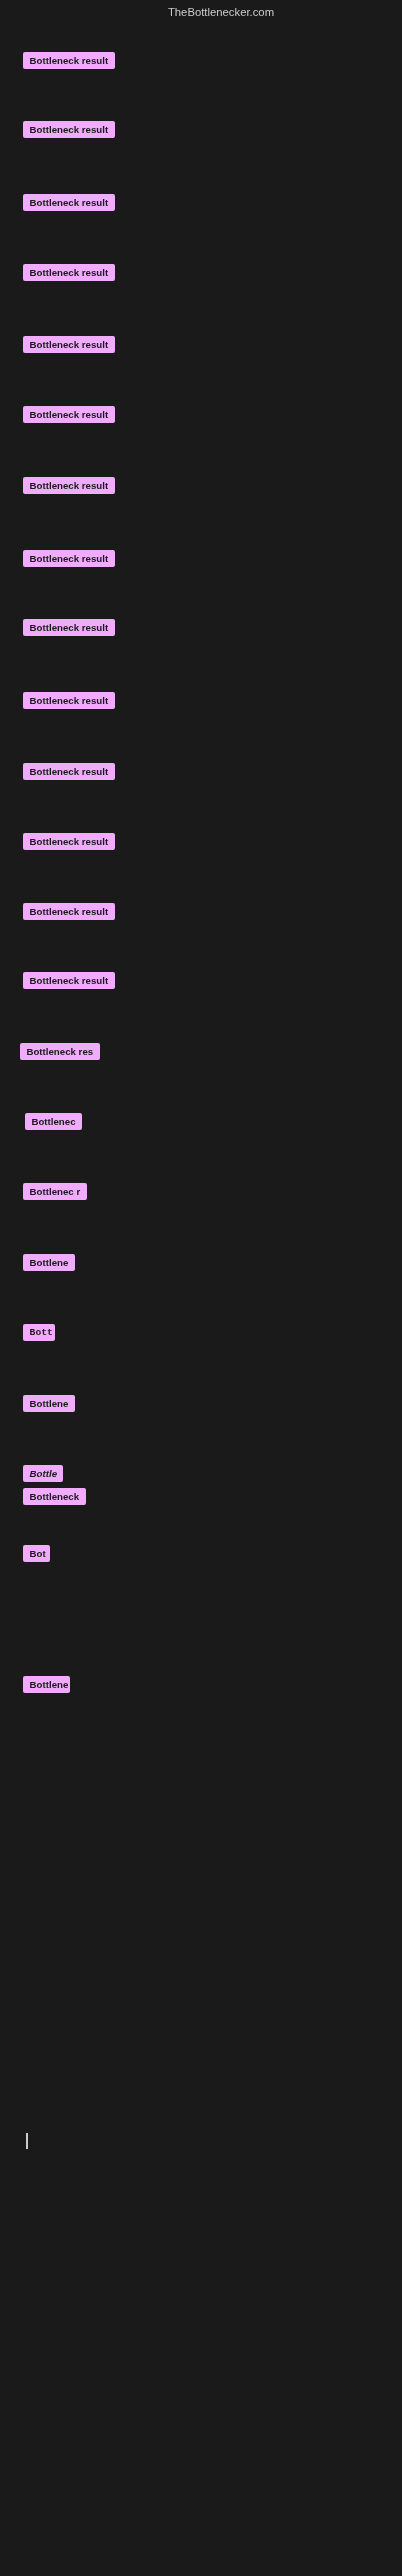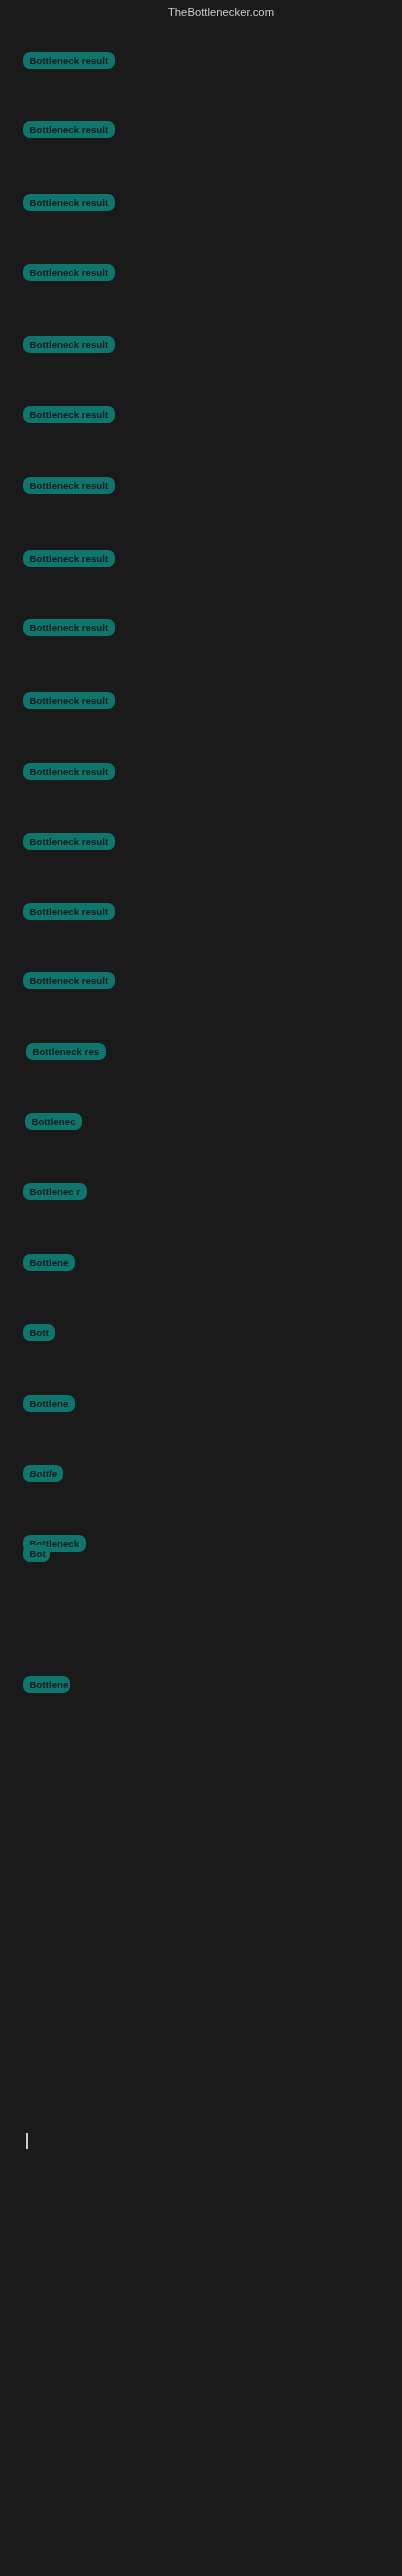--- a/index.html
+++ b/index.html
@@ -19,26 +19,26 @@
     .site-header {
       text-align: center;
       padding: 6.4px 0 3.2px 0;
       color: #cccccc;
       font-size: 11.3px;
       font-weight: normal;
     }
 
     .bottleneck-badge {
       display: inline-block;
-      background-color: #0f766e;
+      background-color: #f0abfc;
       color: #1a1a1a;
       font-size: 9.7px;
       font-weight: bold;
       padding: 3.2px 6.4px;
-      border-radius: 7px;
+      border-radius: 2px;
       white-space: nowrap;
       overflow: hidden;
     }
 
     .cursor-line {
       width: 1.6px;
       height: 16px;
       background-color: #cccccc;
       margin-left: 3.2px;
       margin-top: 8px;
@@ -61,28 +61,28 @@
       <div class="bottleneck-badge" style="position: absolute; top: 314px; left: 3.2px; max-width: 97px; overflow: hidden; text-overflow: clip;">Bottleneck result</div>
       <div class="bottleneck-badge" style="position: absolute; top: 384px; left: 3.2px; max-width: 97px; overflow: hidden; text-overflow: clip;">Bottleneck result</div>
       <div class="bottleneck-badge" style="position: absolute; top: 455px; left: 3.2px; max-width: 97px; overflow: hidden; text-overflow: clip;">Bottleneck result</div>
       <div class="bottleneck-badge" style="position: absolute; top: 528px; left: 3.2px; max-width: 97px; overflow: hidden; text-overflow: clip;">Bottleneck result</div>
       <div class="bottleneck-badge" style="position: absolute; top: 597px; left: 3.2px; max-width: 97px; overflow: hidden; text-overflow: clip;">Bottleneck result</div>
       <div class="bottleneck-badge" style="position: absolute; top: 670px; left: 3.2px; max-width: 97px; overflow: hidden; text-overflow: clip;">Bottleneck result</div>
       <div class="bottleneck-badge" style="position: absolute; top: 741px; left: 3.2px; max-width: 97px; overflow: hidden; text-overflow: clip;">Bottleneck result</div>
       <div class="bottleneck-badge" style="position: absolute; top: 811px; left: 3.2px; max-width: 97px; overflow: hidden; text-overflow: clip;">Bottleneck result</div>
       <div class="bottleneck-badge" style="position: absolute; top: 881px; left: 3.2px; max-width: 97px; overflow: hidden; text-overflow: clip;">Bottleneck result</div>
       <div class="bottleneck-badge" style="position: absolute; top: 950px; left: 3.2px; max-width: 97px; overflow: hidden; text-overflow: clip;">Bottleneck result</div>
-      <div class="bottleneck-badge" style="position: absolute; top: 1021px; left: 6px; max-width: 81px; overflow: hidden; text-overflow: clip; text-align: center;">Bottleneck res</div>
+      <div class="bottleneck-badge" style="position: absolute; top: 1021px; left: 0; max-width: 81px; overflow: hidden; text-overflow: clip; text-align: center;">Bottleneck res</div>
       <div class="bottleneck-badge" style="position: absolute; top: 1091px; left: 5px; max-width: 58px; overflow: hidden; text-overflow: clip;">Bottlenec</div>
       <div class="bottleneck-badge" style="position: absolute; top: 1161px; left: 3.2px; max-width: 68px; overflow: hidden; text-overflow: clip;">Bottlenec r</div>
       <div class="bottleneck-badge" style="position: absolute; top: 1232px; left: 3.2px; max-width: 52px; overflow: hidden; text-overflow: clip;">Bottlene</div>
-      <div class="bottleneck-badge" style="position: absolute; top: 1302px; left: 3.2px; max-width: 32px; overflow: hidden; text-overflow: clip;">Bott</div>
+      <div class="bottleneck-badge" style="position: absolute; top: 1302px; left: 3.2px; max-width: 32px; overflow: hidden; text-overflow: clip; font-family: Liberation Mono, monospace;">Bott</div>
       <div class="bottleneck-badge" style="position: absolute; top: 1373px; left: 3.2px; max-width: 52px; overflow: hidden; text-overflow: clip;">Bottlene</div>
       <div class="bottleneck-badge" style="position: absolute; top: 1443px; left: 3.2px; max-width: 42px; overflow: hidden; text-overflow: clip; font-style: italic;">Bottle</div>
-      <div class="bottleneck-badge" style="position: absolute; top: 1513px; left: 3.2px; max-width: 63px; overflow: hidden; text-overflow: clip;">Bottleneck</div>
+      <div class="bottleneck-badge" style="position: absolute; top: 1466px; left: 3.2px; max-width: 63px; overflow: hidden; text-overflow: clip;">Bottleneck</div>
       <div class="bottleneck-badge" style="position: absolute; top: 1523px; left: 3.2px; max-width: 27px; overflow: hidden; text-overflow: clip;">Bot</div>
       <div class="bottleneck-badge" style="position: absolute; top: 1654px; left: 3.2px; max-width: 47px; overflow: hidden; text-overflow: clip;">Bottlene</div>
     </div>
 
   <div class="cursor-line" style="position: absolute; top: 2125px; left: 3.2px;"></div>
 
 </div>
 
 
 </body></html>

